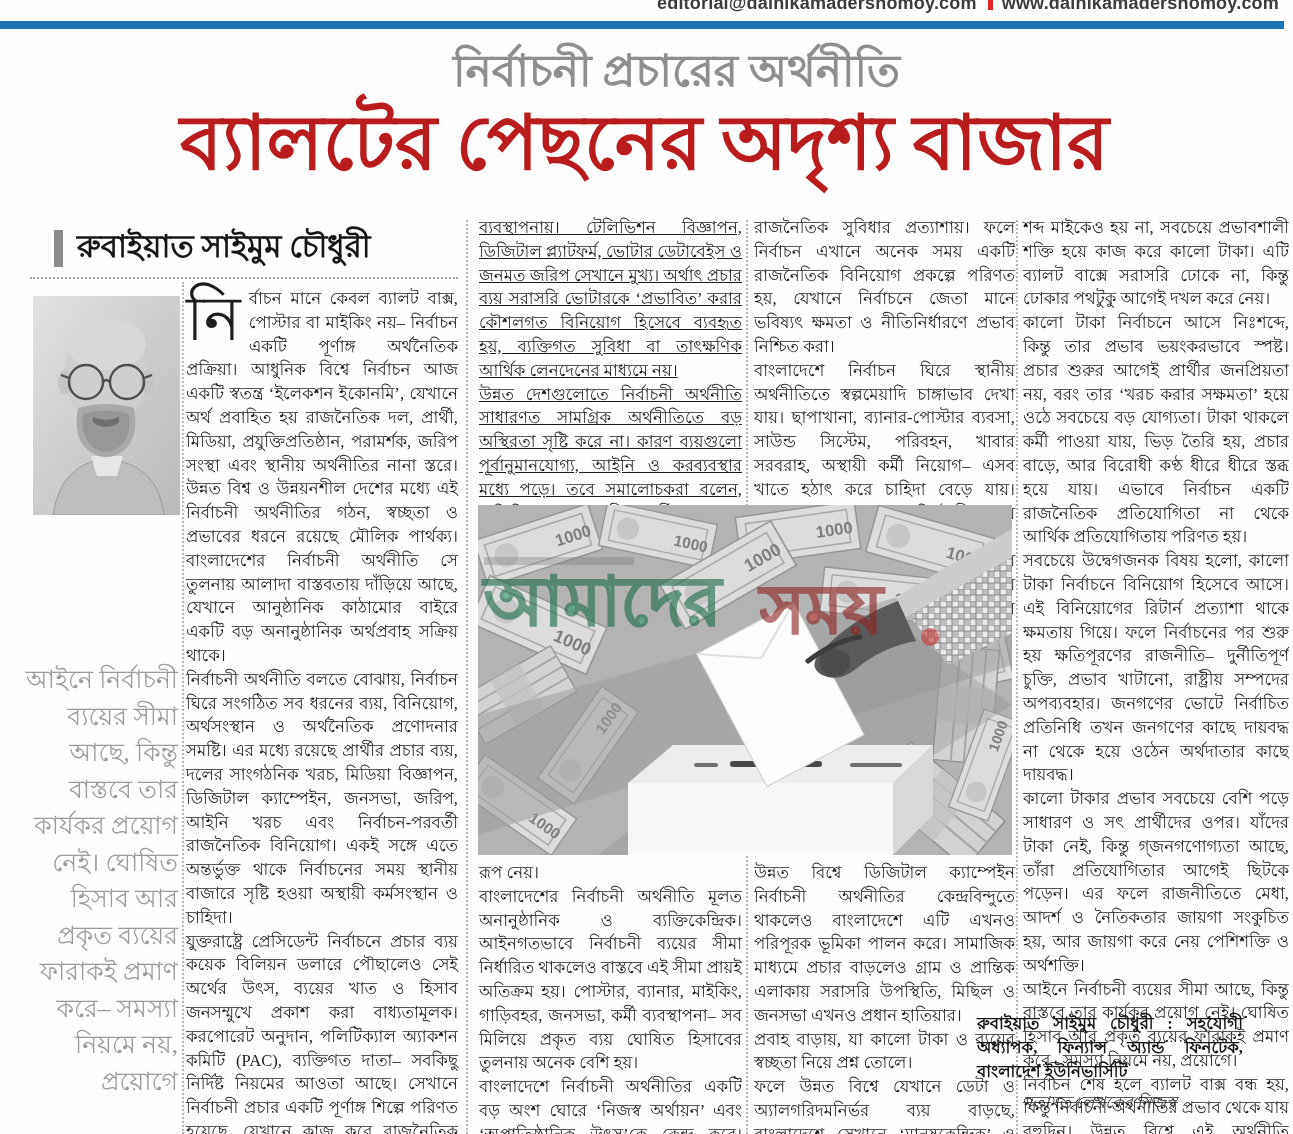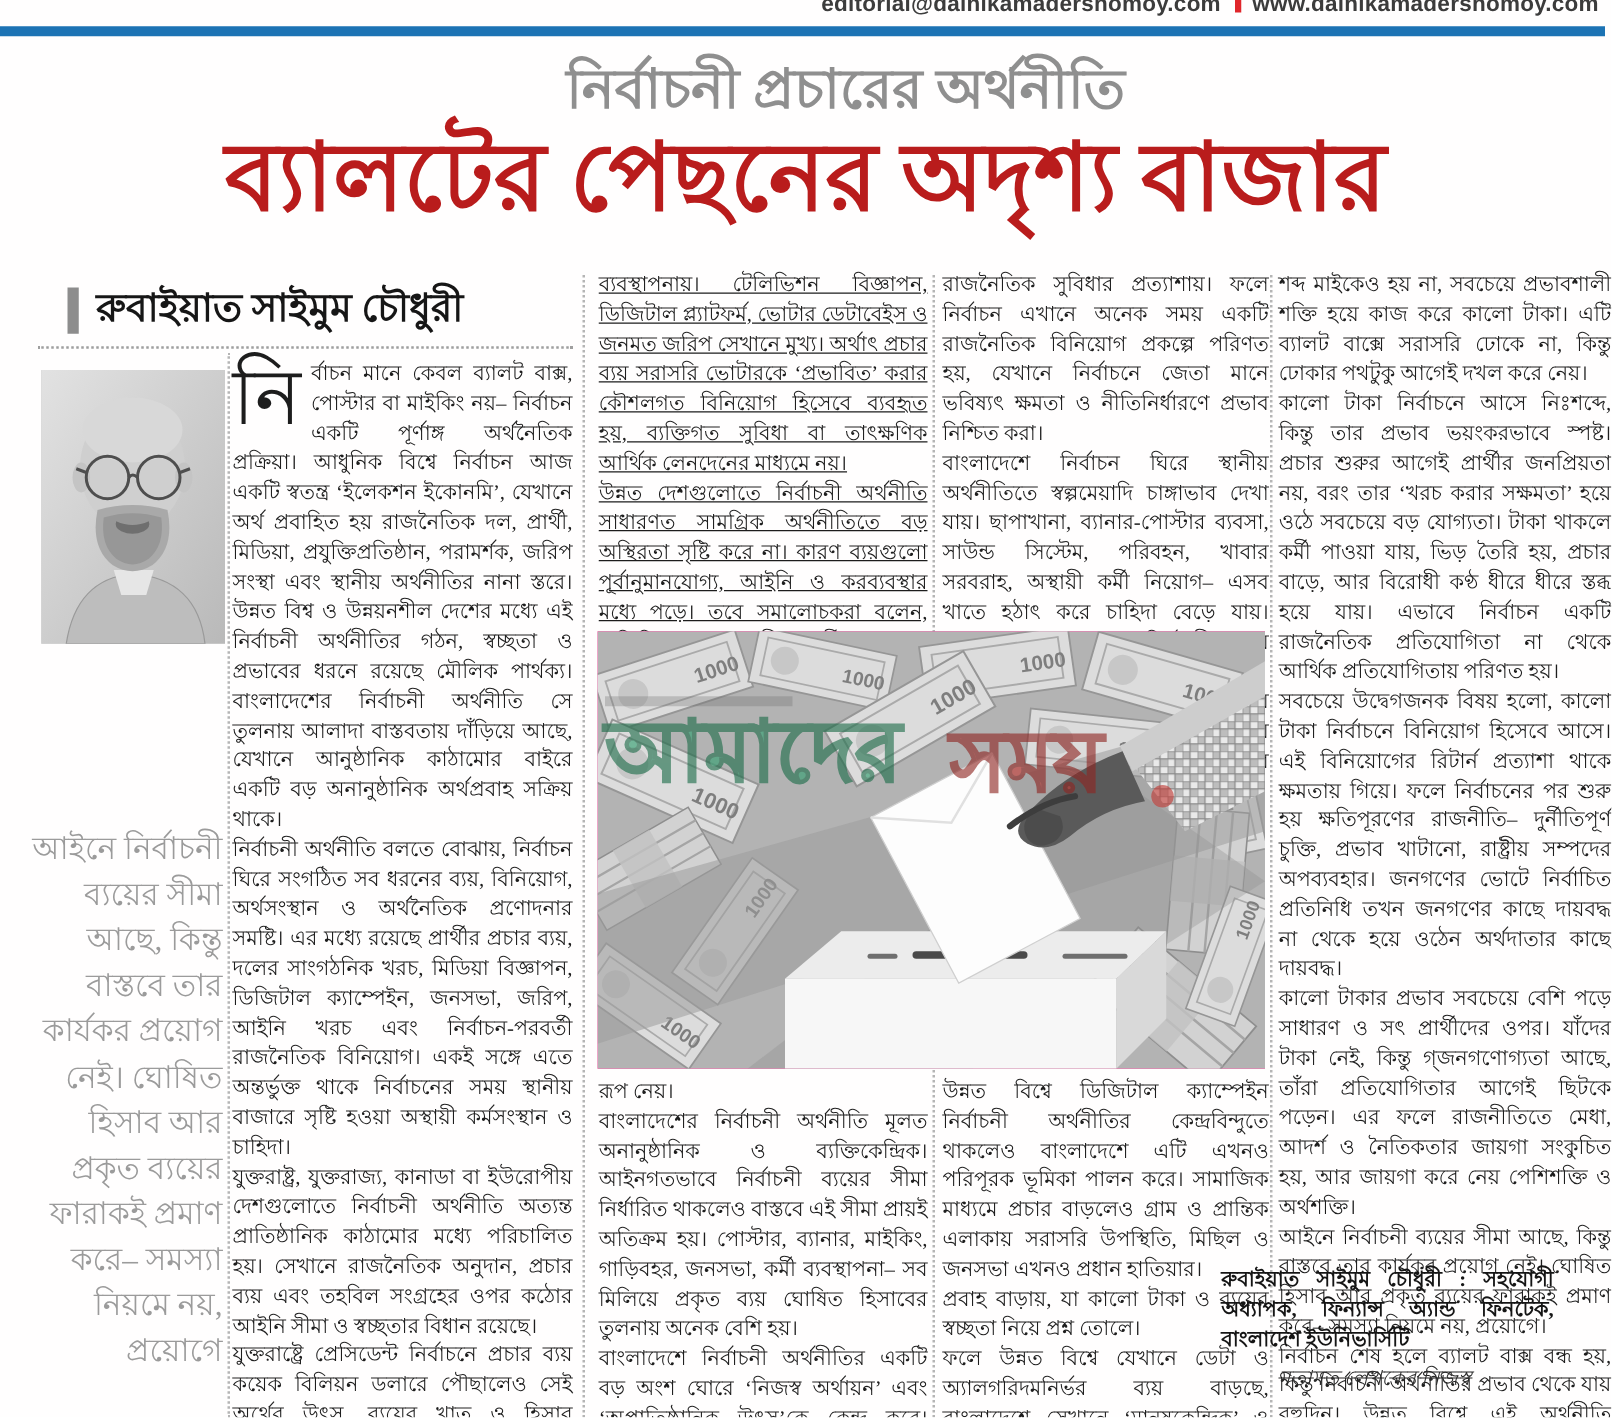--- a/index.html
+++ b/index.html
@@ -91,21 +91,20 @@
   <div class="pullquote">আইনে নির্বাচনী ব্যয়ের সীমা আছে, কিন্তু বাস্তবে তার কার্যকর প্রয়োগ নেই। ঘোষিত হিসাব আর প্রকৃত ব্যয়ের ফারাকই প্রমাণ করে– সমস্যা নিয়মে নয়, প্রয়োগে</div>
 
   <div class="dotted-v" style="left:182px;top:282px;height:852px;"></div>
   <div class="dotted-v" style="left:466px;top:220px;height:914px;"></div>
   <div class="dotted-v" style="left:746px;top:220px;height:914px;"></div>
   <div class="dotted-v" style="left:1016px;top:220px;height:914px;"></div>
 
   <div class="col" id="col1">
     <p><span class="dropcap">নি</span><span>র্বাচন মানে কেবল ব্যালট বাক্স, পোস্টার বা মাইকিং নয়– নির্বাচন একটি পূর্ণাঙ্গ অর্থনৈতিক প্রক্রিয়া। আধুনিক বিশ্বে নির্বাচন আজ একটি স্বতন্ত্র ‘ইলেকশন ইকোনমি’, যেখানে অর্থ প্রবাহিত হয় রাজনৈতিক দল, প্রার্থী, মিডিয়া, প্রযুক্তিপ্রতিষ্ঠান, পরামর্শক, জরিপ সংস্থা এবং স্থানীয় অর্থনীতির নানা স্তরে। উন্নত বিশ্ব ও উন্নয়নশীল দেশের মধ্যে এই নির্বাচনী অর্থনীতির গঠন, স্বচ্ছতা ও প্রভাবের ধরনে রয়েছে মৌলিক পার্থক্য। বাংলাদেশের নির্বাচনী অর্থনীতি সে তুলনায় আলাদা বাস্তবতায় দাঁড়িয়ে আছে, যেখানে আনুষ্ঠানিক কাঠামোর বাইরে একটি বড় অনানুষ্ঠানিক অর্থপ্রবাহ সক্রিয় থাকে।</span></p>
     <p>নির্বাচনী অর্থনীতি বলতে বোঝায়, নির্বাচন ঘিরে সংগঠিত সব ধরনের ব্যয়, বিনিয়োগ, অর্থসংস্থান ও অর্থনৈতিক প্রণোদনার সমষ্টি। এর মধ্যে রয়েছে প্রার্থীর প্রচার ব্যয়, দলের সাংগঠনিক খরচ, মিডিয়া বিজ্ঞাপন, ডিজিটাল ক্যাম্পেইন, জনসভা, জরিপ, আইনি খরচ এবং নির্বাচন-পরবর্তী রাজনৈতিক বিনিয়োগ। একই সঙ্গে এতে অন্তর্ভুক্ত থাকে নির্বাচনের সময় স্থানীয় বাজারে সৃষ্টি হওয়া অস্থায়ী কর্মসংস্থান ও চাহিদা।</p>
-    <p>যুক্তরাষ্ট্র, যুক্তরাজ্য, কানাডা বা ইউরোপীয় দেশগুলোতে নির্বাচনী অর্থনীতি অত্যন্ত প্রাতিষ্ঠানিক কাঠামোর মধ্যে পরিচালিত হয়। সেখানে রাজনৈতিক অনুদান, প্রচার ব্যয় এবং তহবিল সংগ্রহের ওপর কঠোর আইনি সীমা ও স্বচ্ছতার বিধান রয়েছে।</p>
     <p>যুক্তরাষ্ট্রে প্রেসিডেন্ট নির্বাচনে প্রচার ব্যয় কয়েক বিলিয়ন ডলারে পৌছালেও সেই অর্থের উৎস, ব্যয়ের খাত ও হিসাব জনসম্মুখে প্রকাশ করা বাধ্যতামূলক। করপোরেট অনুদান, পলিটিক্যাল অ্যাকশন কমিটি (PAC), ব্যক্তিগত দাতা– সবকিছু নির্দিষ্ট নিয়মের আওতা আছে। সেখানে নির্বাচনী প্রচার একটি পূর্ণাঙ্গ শিল্পে পরিণত হয়েছে, যেখানে কাজ করে রাজনৈতিক পরামর্শক, ডেটা অ্যানালিটিক্স বিশেষজ্ঞ, সোশ্যাল মিডিয়া স্ট্র্যাটেজিস্ট এবং পেশাদার ক্যাম্পেইন ম্যানেজাররা।</p>
 
   </div>
 
   <div class="col" id="col2top">
     <p>ব্যবস্থাপনায়। টেলিভিশন বিজ্ঞাপন, ডিজিটাল প্ল্যাটফর্ম, ভোটার ডেটাবেইস ও জনমত জরিপ সেখানে মুখ্য। অর্থাৎ প্রচার ব্যয় সরাসরি ভোটারকে ‘প্রভাবিত’ করার কৌশলগত বিনিয়োগ হিসেবে ব্যবহৃত হয়, ব্যক্তিগত সুবিধা বা তাৎক্ষণিক আর্থিক লেনদেনের মাধ্যমে নয়।</p>
     <p>উন্নত দেশগুলোতে নির্বাচনী অর্থনীতি সাধারণত সামগ্রিক অর্থনীতিতে বড় অস্থিরতা সৃষ্টি করে না। কারণ ব্যয়গুলো পূর্বানুমানযোগ্য, আইনি ও করব্যবস্থার মধ্যে পড়ে। তবে সমালোচকরা বলেন, অতিরিক্ত ব্যয় ধনী প্রার্থী বা বড় করপোরেট সমর্থিত দলকে সুবিধা দেয়, ফলে গণতন্ত্রে ‘অর্থনৈতিক অসমতা’ রাজনৈতিক প্রভাবের</p>
   </div>
 
   <div class="col" id="col3top">

